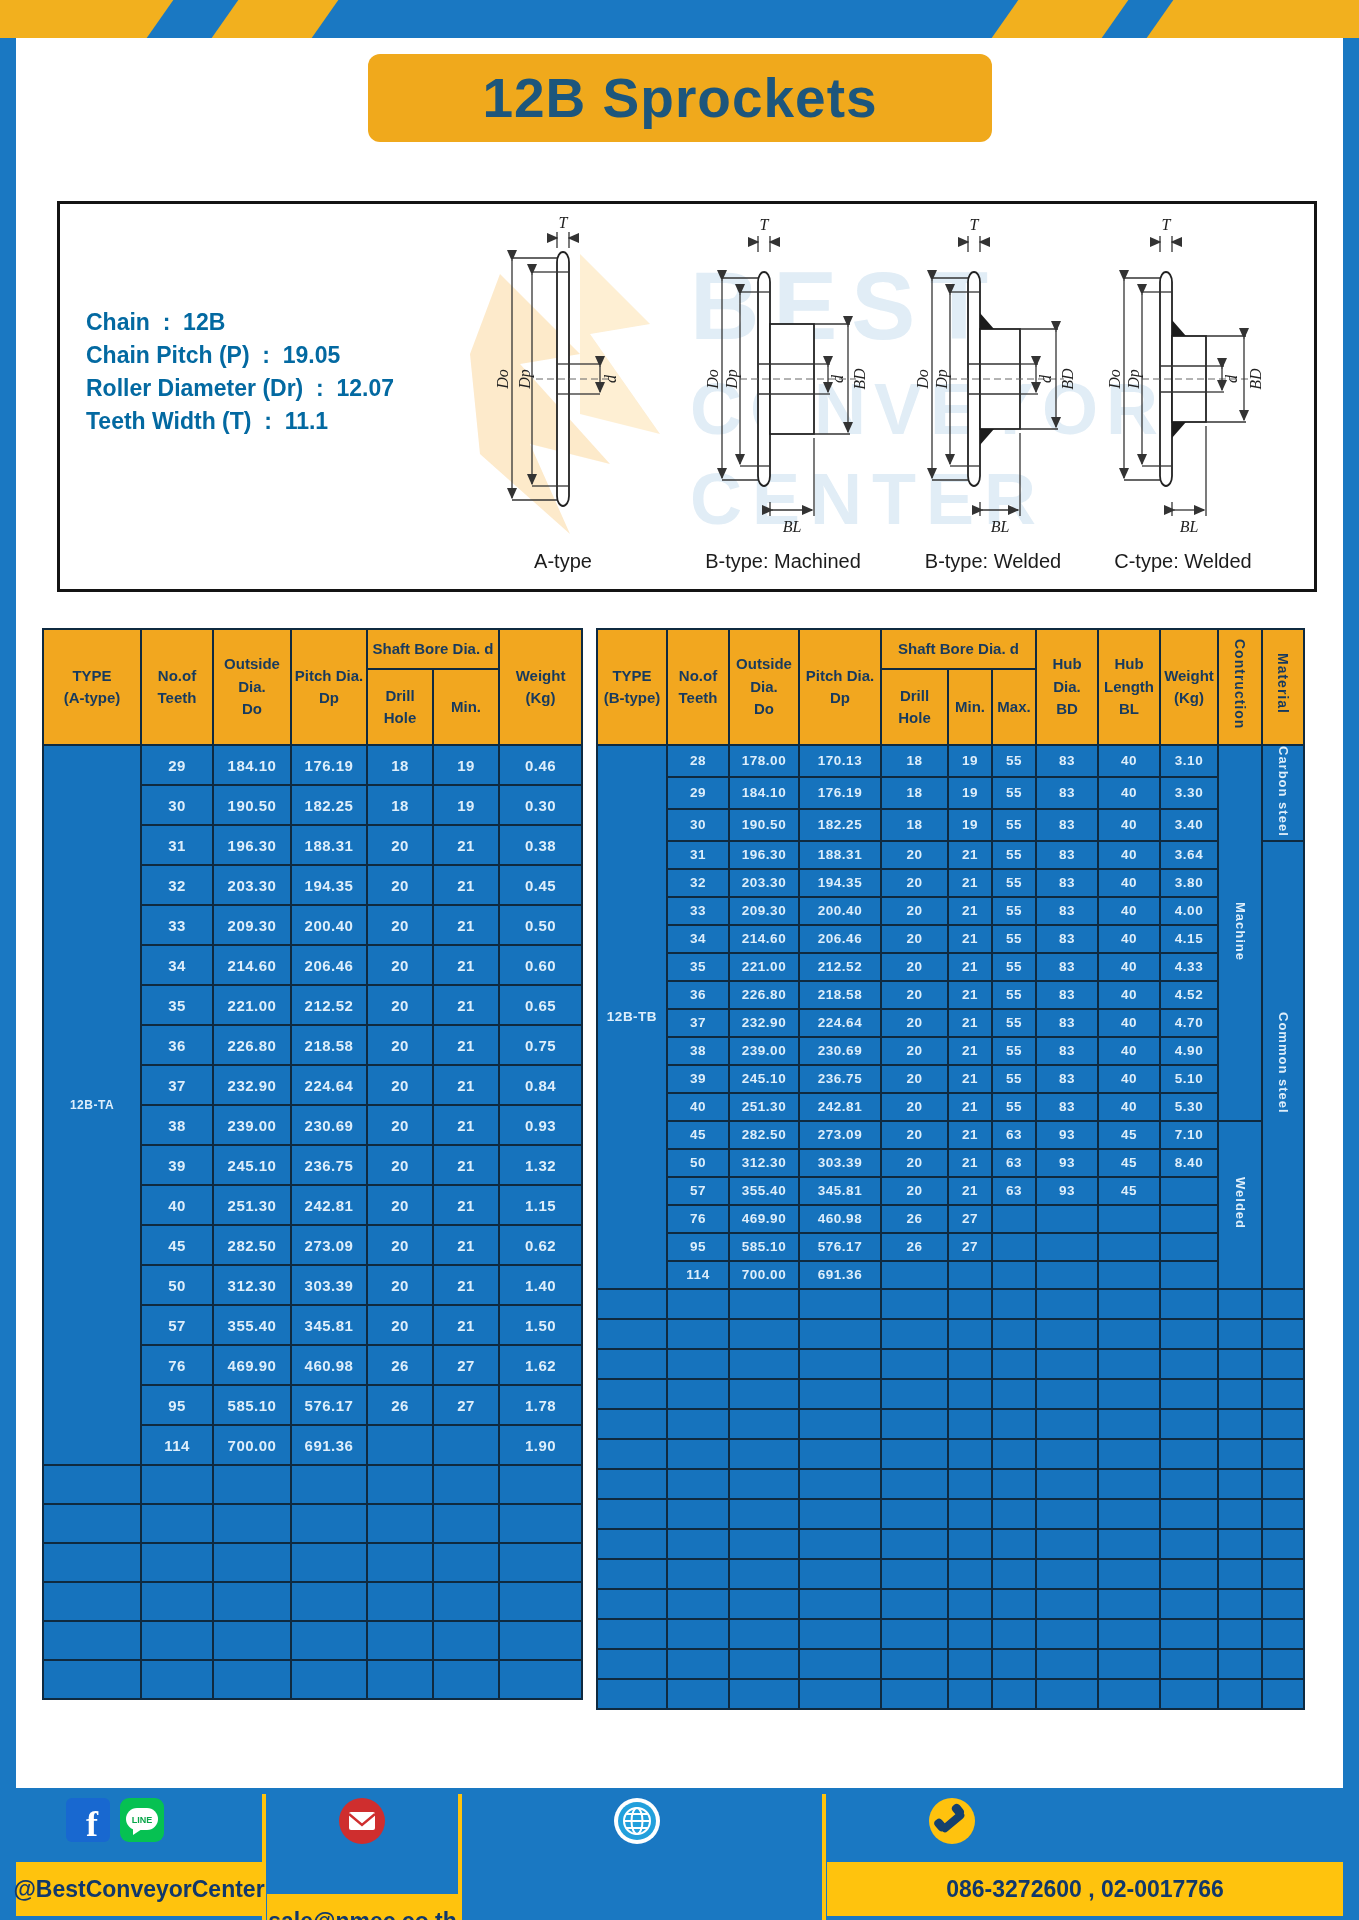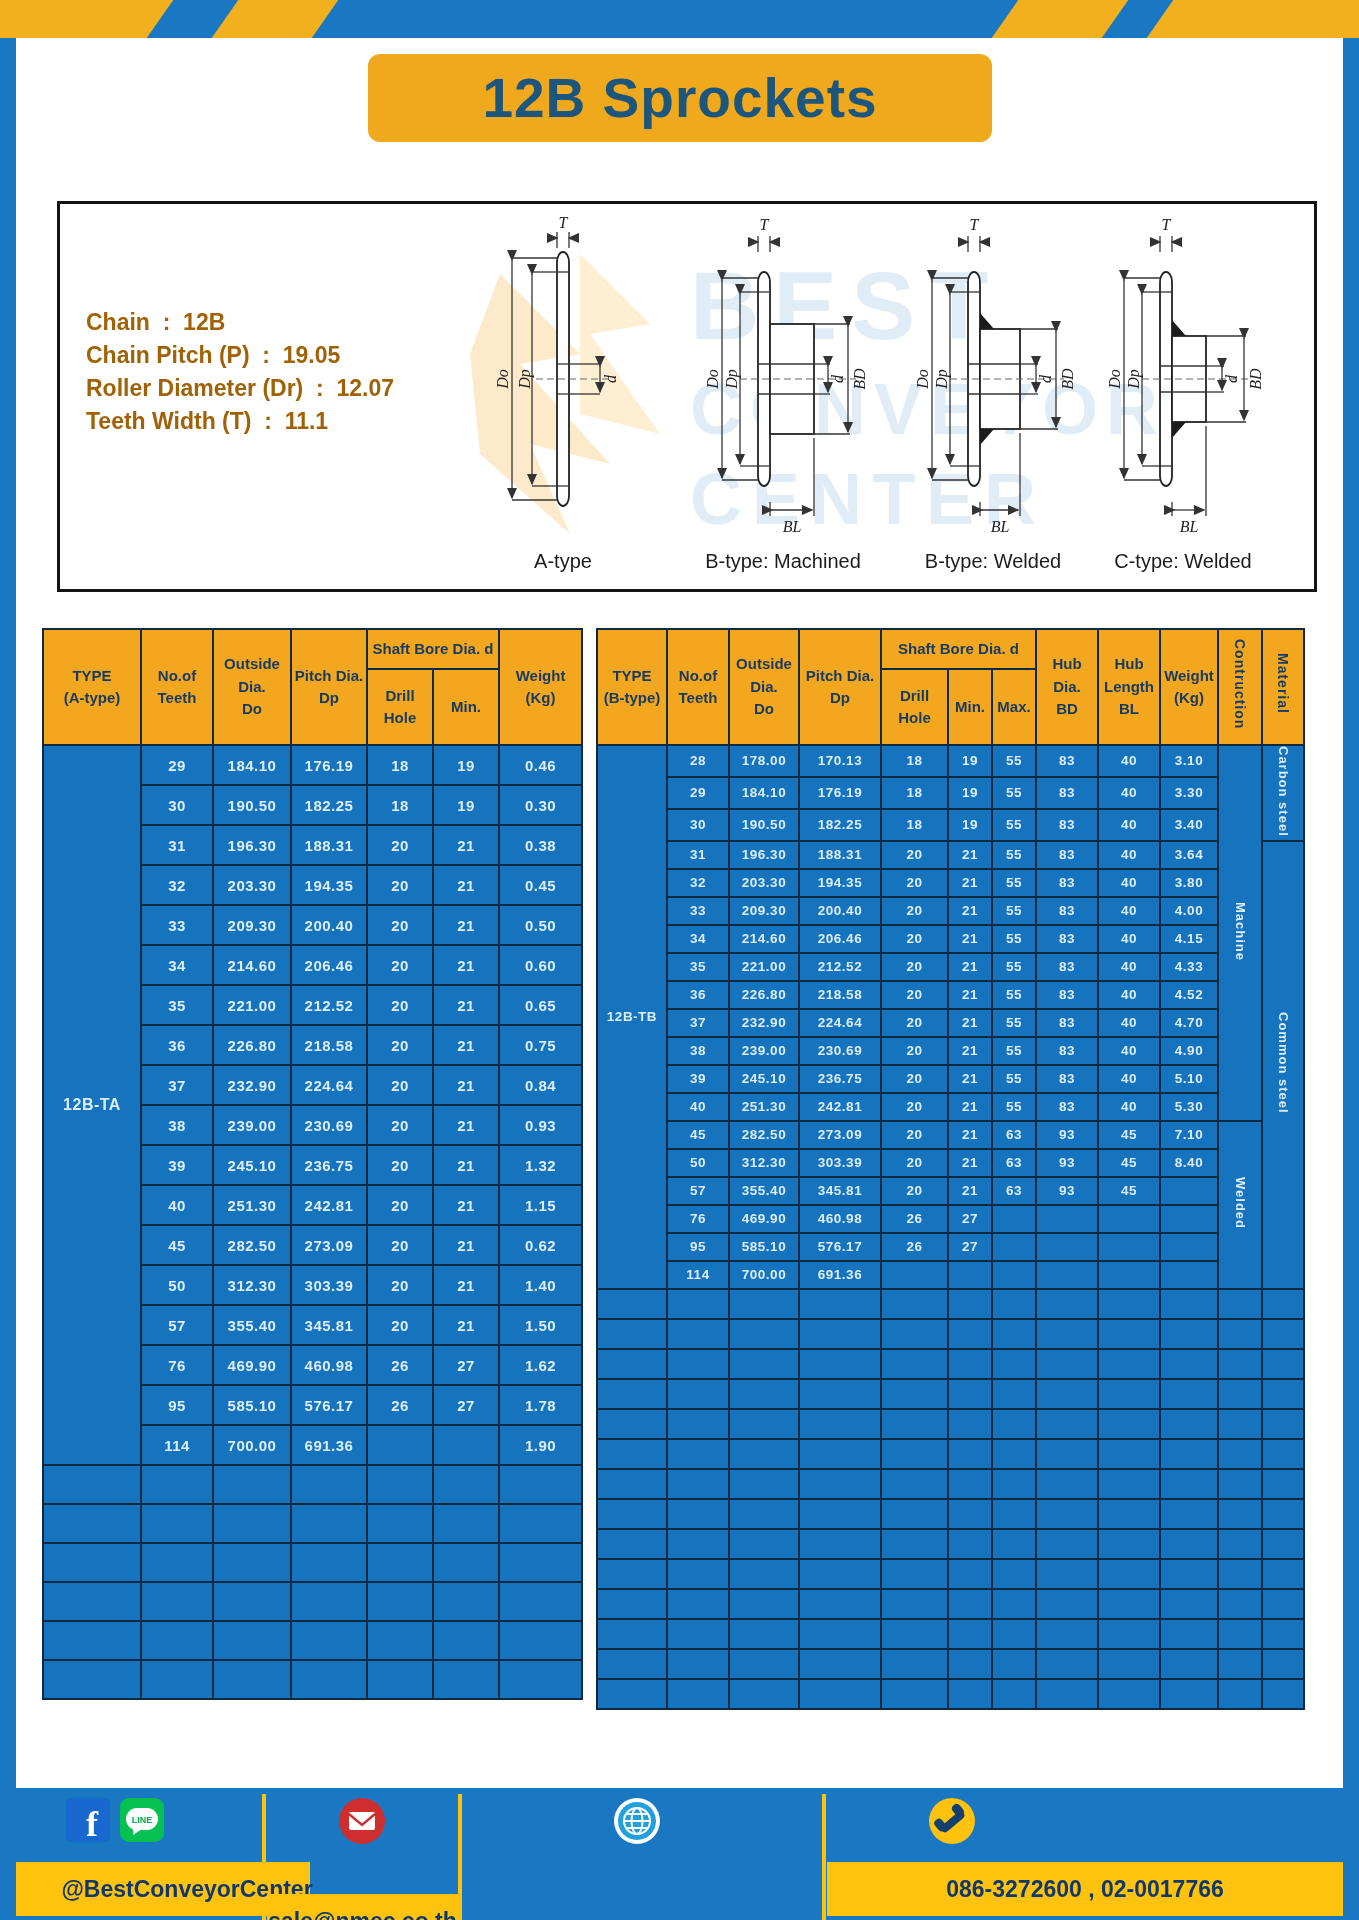--- a/index.html
+++ b/index.html
@@ -9,42 +9,42 @@
   .topbar{position:absolute;left:0;top:0;width:1359px;height:38px;background:#1a78c2;overflow:hidden;}
   .stripe{position:absolute;top:-6px;height:50px;background:#f2b01e;transform:skewX(-35deg);}
   
   .sheet{position:absolute;left:16px;top:38px;width:1327px;height:1750px;background:#ffffff;}
   
   .banner{position:absolute;left:368px;top:54px;width:624px;height:88px;background:#f0a91c;display:flex;align-items:center;justify-content:center;border-radius:12px;}
   .banner h1{margin:0;font-size:55px;font-weight:bold;color:#1d567c;letter-spacing:1px;}
   
   .panel{position:absolute;left:57px;top:201px;width:1260px;height:391px;background:#fff;border:3px solid #141414;box-sizing:border-box;}
   .specs{position:absolute;left:26px;top:102px;}
-  .spec-line{font-size:23px;font-weight:bold;color:#a16207;line-height:33px;white-space:pre;}
+  .spec-line{font-size:23px;font-weight:bold;color:#0369a1;line-height:33px;white-space:pre;}
   .watermark{position:absolute;left:400px;top:30px;width:760px;height:320px;opacity:.8;pointer-events:none;}
   .drawing{position:absolute;top:10px;width:170px;text-align:center;z-index:2;}
   .drawing .cap{font-size:20px;color:#1c1c1c;margin-top:2px;}
   .dwg-a{left:418px;} .dwg-b1{left:638px;} .dwg-b2{left:848px;} .dwg-c{left:1038px;}
   svg .dim{stroke:#333;stroke-width:1.3;fill:none;}
   svg .part{stroke:#222;stroke-width:1.8;fill:#fff;}
   svg .cl{stroke:#666;stroke-width:1;stroke-dasharray:7 4;fill:none;}
   svg .dlabel{font-family:"Liberation Serif",serif;font-style:italic;font-size:16px;fill:#222;}
   
   table{border-collapse:collapse;table-layout:fixed;}
   .spec-table{position:absolute;}
   .t-left{left:42px;top:628px;width:539px;}
   .t-right{left:596px;top:628px;width:707px;}
   th,td{border:2px solid #0f2a40;padding:0;text-align:center;vertical-align:middle;overflow:hidden;}
   thead th{background:#f2a71f;color:#173a5e;font-size:15px;font-weight:bold;white-space:pre-line;line-height:1.5;}
   .h1{height:40px;} .h2{height:76px;}
   tbody td{background:#1673bd;color:#ddeefb;font-size:15px;font-weight:bold;letter-spacing:.5px;}
   .t-left tbody tr{height:40px;} .t-left tr.empty{height:39px;}
   .t-right tbody tr{height:28px;} .t-right tbody td{font-size:13.5px;}
   .t-right tr.empty{height:30px;}
-  .type-cell{font-size:16px;letter-spacing:.5px;}
+  .type-cell{font-size:12px;letter-spacing:.5px;}
   .vtext{writing-mode:vertical-rl;text-orientation:mixed;display:inline-block;letter-spacing:1px;line-height:1;}
   thead .vtext{font-size:14px;}
   tbody .vtext{font-size:13px;}
   
   .footer{position:absolute;left:0;top:1788px;width:1359px;height:132px;background:#1a78c2;}
   .vline{position:absolute;top:6px;width:4px;height:126px;background:#ffc30d;}
   .icon{position:absolute;top:10px;}
   .band-seg{position:absolute;top:74px;height:54px;background:#ffc30d;display:flex;align-items:center;justify-content:center;font-size:23px;font-weight:bold;color:#11386b;}
 </style>
 </head>
@@ -960,18 +960,18 @@
     </svg>
     <svg class="icon" style="left:929px;" width="46" height="46" viewBox="0 0 46 46">
       <circle cx="23" cy="23" r="23" fill="#ffc20e"></circle>
       <g transform="rotate(-40 23 23)" fill="#14406e">
         <rect x="9" y="20" width="28" height="8" rx="4"></rect>
         <rect x="7" y="12" width="9" height="13" rx="4"></rect>
         <rect x="30" y="12" width="9" height="13" rx="4"></rect>
       </g>
     </svg>
 
-    <div class="band-seg" style="left:16px;width:246px;padding-left:48px;">@BestConveyorCenter</div>
+    <div class="band-seg" style="left:16px;width:246px;">@BestConveyorCenter</div>
     <div class="band-seg" style="left:267px;width:191px;margin-top:32px;">sale@nmec.co.th</div>
     <div class="band-seg" style="left:827px;width:516px;">086-3272600 , 02-0017766</div>
   </div>
 
 </div>
 
 </body></html>

